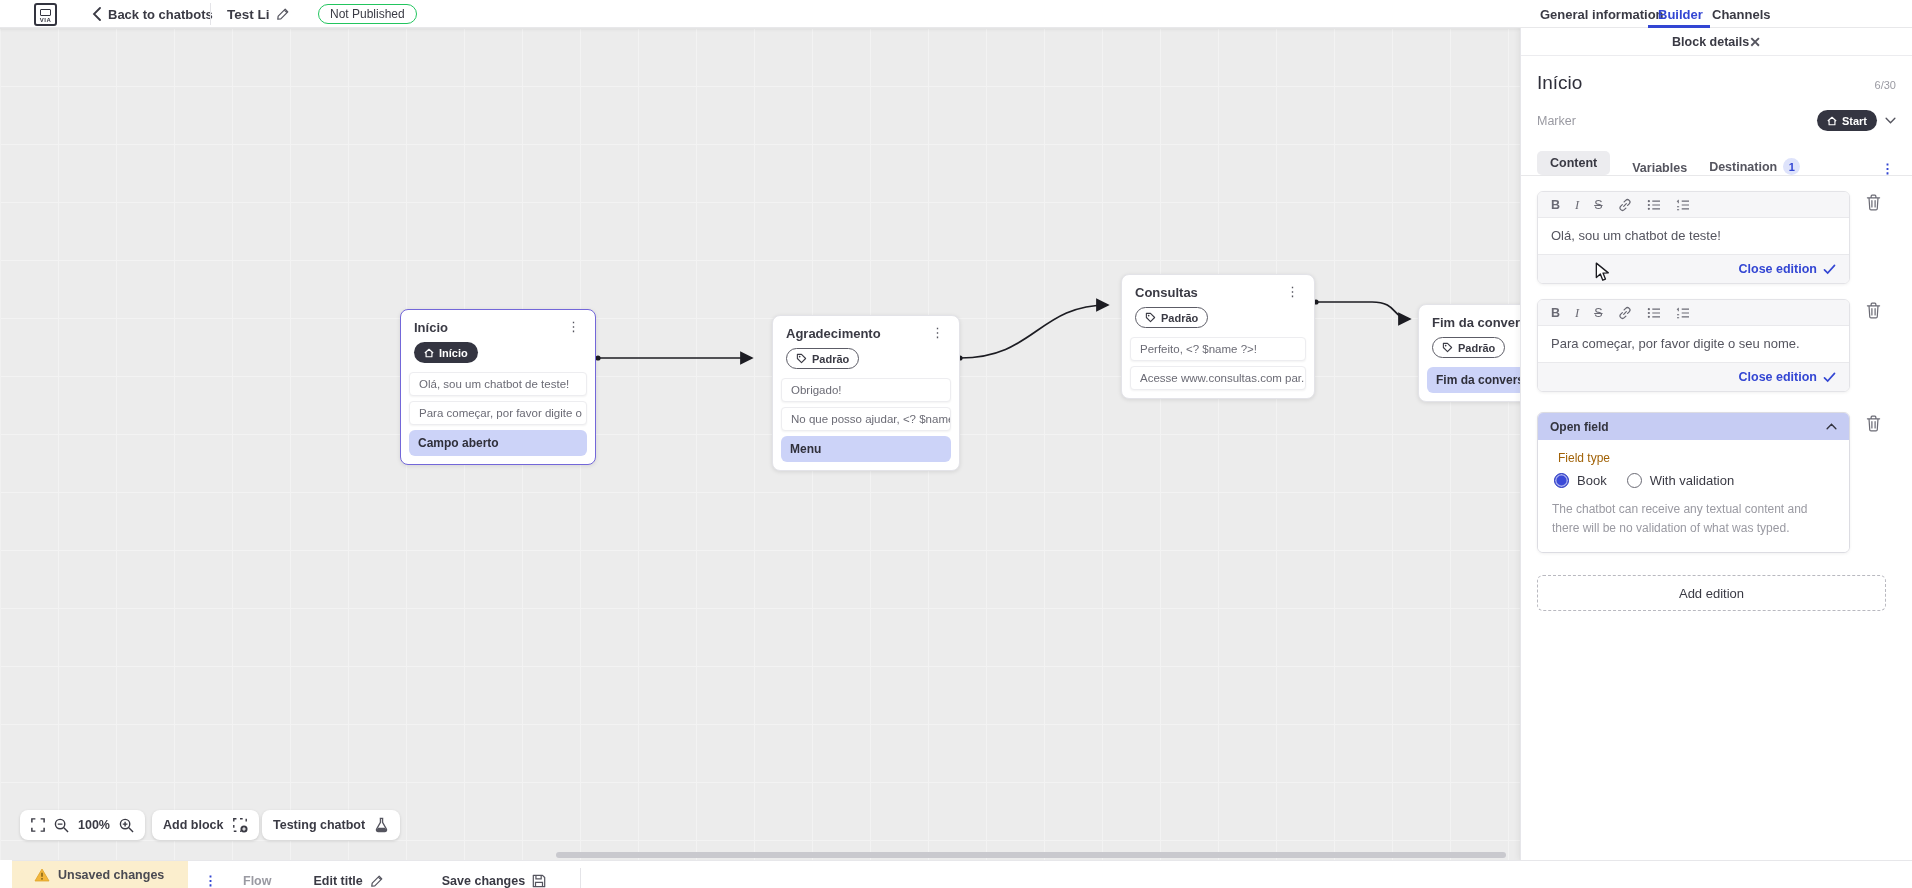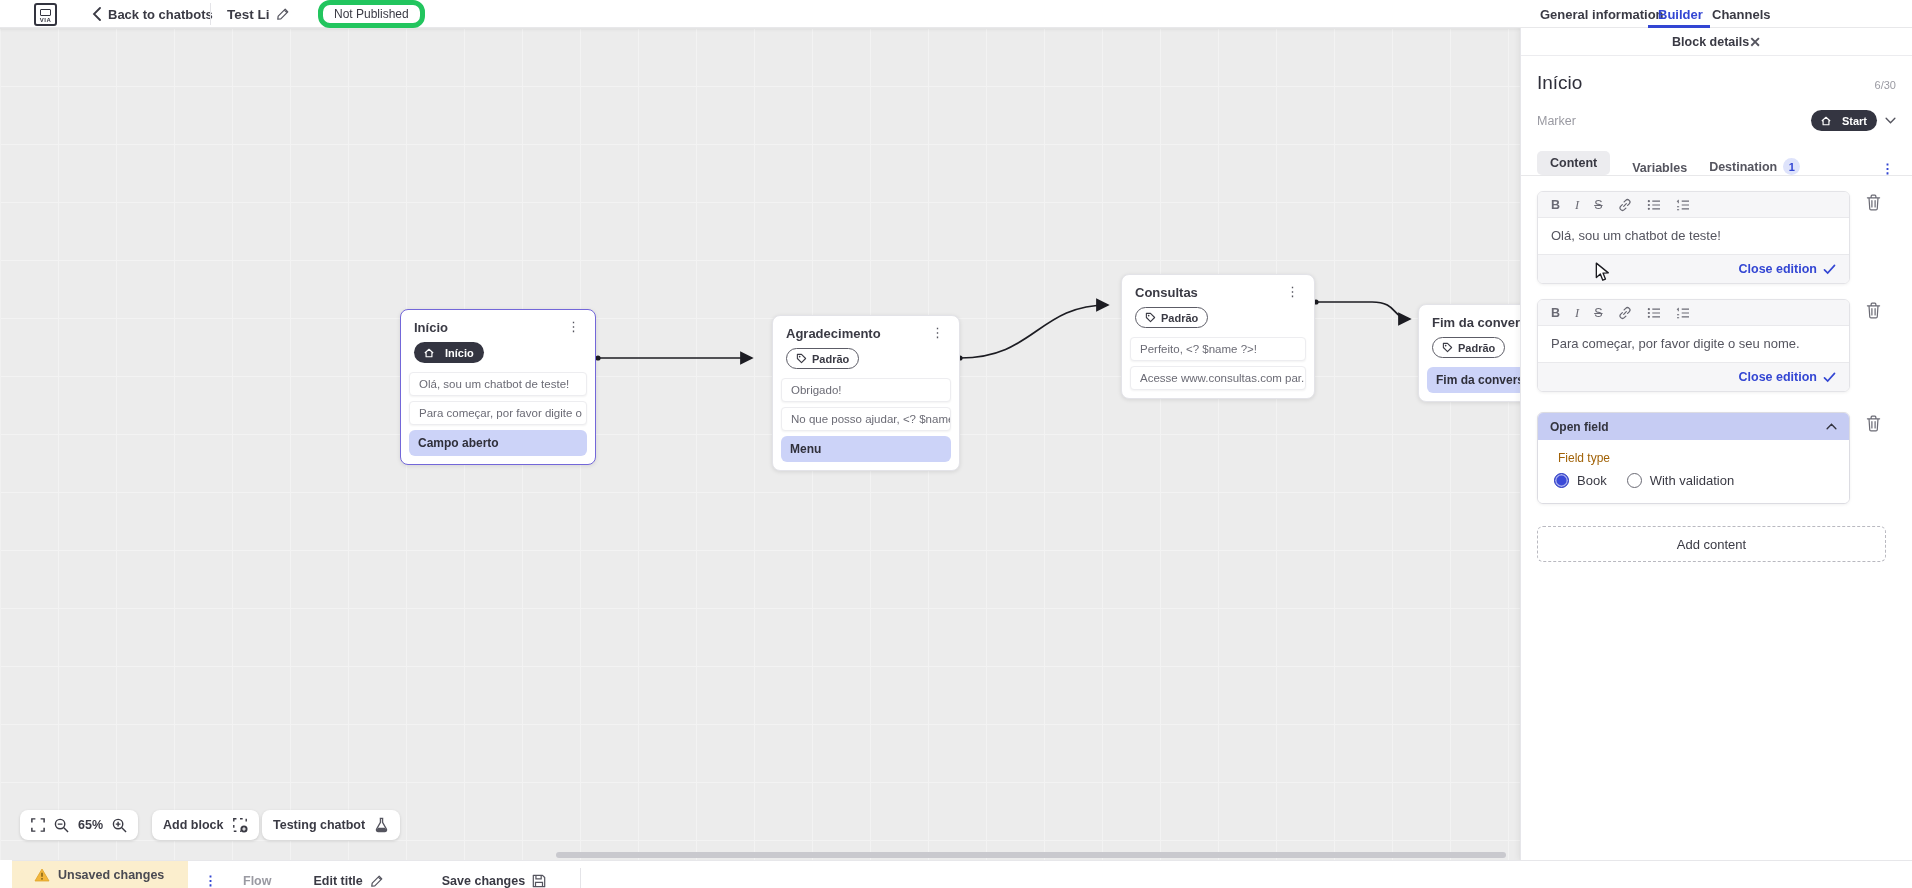--- a/index.html
+++ b/index.html
@@ -26,42 +26,42 @@
   .topbar .item{position:absolute;top:0;height:28px;display:flex;align-items:center;gap:7px;}
   .logo-box{left:34px;width:26px;}
   .logo-sq{width:23px;height:23px;border:2px solid #33343f;border-radius:3px;display:flex;flex-direction:column;align-items:center;justify-content:flex-end;padding-bottom:1px;}
   .logo-sq .win{width:11px;height:7px;border:1.5px solid #33343f;border-radius:1px;margin-bottom:1px;}
   .logo-txt{font-size:6px;font-weight:bold;letter-spacing:.5px;color:#33343f;line-height:6px;}
   .back-btn{left:92px;cursor:pointer;font-weight:bold;font-size:13px;color:var(--ink);}
   .tb-divider{position:absolute;left:210px;top:3px;height:22px;width:1px;background:#e4e4e8;}
   .doc-title{left:227px;font-size:13.5px;color:var(--ink);font-weight:bold;}
   .pencil-btn{left:276px;cursor:pointer;}
   .status-pill{left:318px;}
-  .status-pill span{border:5px solid #22c55e;border-radius:12px;padding:2px 11px;font-size:12px;color:var(--ink);}
+  .status-pill span{border:1px solid #22c55e;border-radius:12px;padding:2px 11px;font-size:12px;color:var(--ink);}
   .nav-tab{font-size:13px;font-weight:bold;color:var(--ink);cursor:pointer;}
   .nav-gi{left:1540px;}
   .nav-builder{left:1658px;color:var(--accent);}
   .nav-channels{left:1712px;}
   .builder-underline{position:absolute;left:1648px;bottom:-1px;width:62px;height:3px;background:var(--accent);}
 
   
   .canvas{position:absolute;left:0;top:28px;width:1520px;height:832px;overflow:hidden;
     background-color:#ececec;
     background-image:linear-gradient(#f3f3f3 1px,transparent 1px),linear-gradient(90deg,#f3f3f3 1px,transparent 1px);
     background-size:58px 58px;box-shadow:inset 0 3px 4px -3px rgba(0,0,0,.15);}
   .wires{position:absolute;left:0;top:0;z-index:1;}
 
   .block{position:absolute;background:#fff;border:1px solid #e3e3e8;border-radius:8px;
     box-shadow:0 1px 4px rgba(0,0,0,.10);padding:10px 8px 8px;z-index:2;cursor:grab;}
   .block.selected{border:1.5px solid var(--selected_border);}
   .blk-head{display:flex;justify-content:space-between;align-items:flex-start;padding:0 5px;}
   .blk-title{font-size:13px;font-weight:bold;color:var(--ink);}
   .kebab{color:#55555f;font-size:13px;line-height:13px;letter-spacing:0;cursor:pointer;padding:0 2px;}
   .blk-badge-row{padding:7px 5px 9px;}
-  .pill-dark{display:inline-flex;align-items:center;gap:11px;background:var(--dark_badge);color:#fff;
+  .pill-dark{display:inline-flex;align-items:center;gap:5px;background:var(--dark_badge);color:#fff;
     border-radius:11px;height:21px;padding:0 10px;font-size:11px;font-weight:bold;}
   .pill-outline{display:inline-flex;align-items:center;gap:5px;background:#fff;border:1px solid #5c5c66;color:var(--ink);
     border-radius:11px;height:21px;padding:0 9px;font-size:11px;font-weight:bold;}
   .rows{display:flex;flex-direction:column;gap:5px;}
   .row-msg{background:#fff;border:1px solid #ededf0;box-shadow:0 1px 2px rgba(0,0,0,.05);border-radius:4px;
     padding:5px 9px;font-size:11.5px;color:#6b6b75;white-space:nowrap;overflow:hidden;cursor:pointer;}
   .row-action{background:var(--highlight);border-radius:6px;padding:6px 9px;font-size:12px;font-weight:bold;color:#2f2f3a;cursor:pointer;}
 
   
   .ctl{position:absolute;top:782px;height:30px;background:#fff;border-radius:8px;box-shadow:0 1px 3px rgba(0,0,0,.15);
@@ -264,21 +264,21 @@
       <svg width="14" height="14" viewBox="0 0 16 16">
           <path d="M1 5 V1 H5 M11 1 H15 V5 M15 11 V15 H11 M5 15 H1 V11" fill="none" stroke="#3a3a44" stroke-width="1.7"></path>
         </svg>
     </span>
     <span class="icbtn">
       <svg width="15" height="15" viewBox="0 0 16 16">
           <circle cx="6.5" cy="6.5" r="5" fill="none" stroke="#3a3a44" stroke-width="1.5"></circle>
           <path d="M10.5 10.5 L15 15 M4 6.5 H9" stroke="#3a3a44" stroke-width="1.5"></path>
         </svg>
     </span>
-    <span>65%</span>
+    <span>100%</span>
     <span class="icbtn">
       <svg width="15" height="15" viewBox="0 0 16 16">
           <circle cx="6.5" cy="6.5" r="5" fill="none" stroke="#3a3a44" stroke-width="1.5"></circle>
           <path d="M10.5 10.5 L15 15 M4 6.5 H9 M6.5 4 V9" stroke="#3a3a44" stroke-width="1.5"></path>
         </svg>
     </span>
   </div>
   <div class="ctl addblock">
     <span>Add block</span>
     <svg width="16" height="16" viewBox="0 0 18 18">
@@ -437,30 +437,31 @@
           <div class="radio-row">
             <span class="radio-opt">
               <span class="rdot sel"></span>
               <span>Book</span>
             </span>
             <span class="radio-opt">
               <span class="rdot"></span>
               <span>With validation</span>
             </span>
           </div>
+          <div class="of-desc">The chatbot can receive any textual content and there will be no validation of what was typed.</div>
         </div>
       </div>
       <span class="trash-col">
         <svg width="15" height="17" viewBox="0 0 16 18">
             <path d="M1.5 4 H14.5 M5.5 4 V2.2 A1 1 0 0 1 6.5 1.2 H9.5 A1 1 0 0 1 10.5 2.2 V4 M3.2 4 L4 15.6 A1.3 1.3 0 0 0 5.3 16.8 H10.7 A1.3 1.3 0 0 0 12 15.6 L12.8 4 M6.3 7 V13.8 M9.7 7 V13.8" fill="none" stroke="#6a6a74" stroke-width="1.3" stroke-linecap="round"></path>
           </svg>
       </span>
     </div>
 
-    <div class="add-content">Add content</div>
+    <div class="add-content">Add edition</div>
   </div>
 </div>
 
 <div class="footer">
   <div class="f-warn">
     <svg width="16" height="14" viewBox="0 0 18 16">
         <path d="M9 1.2 L17 14.8 H1 Z" fill="#f2b63c" stroke="#e0a52c" stroke-width="1"></path>
         <path d="M9 5.5 V10" stroke="#7a5c10" stroke-width="1.6"></path>
         <circle cx="9" cy="12.3" r="1" fill="#7a5c10"></circle>
       </svg>

